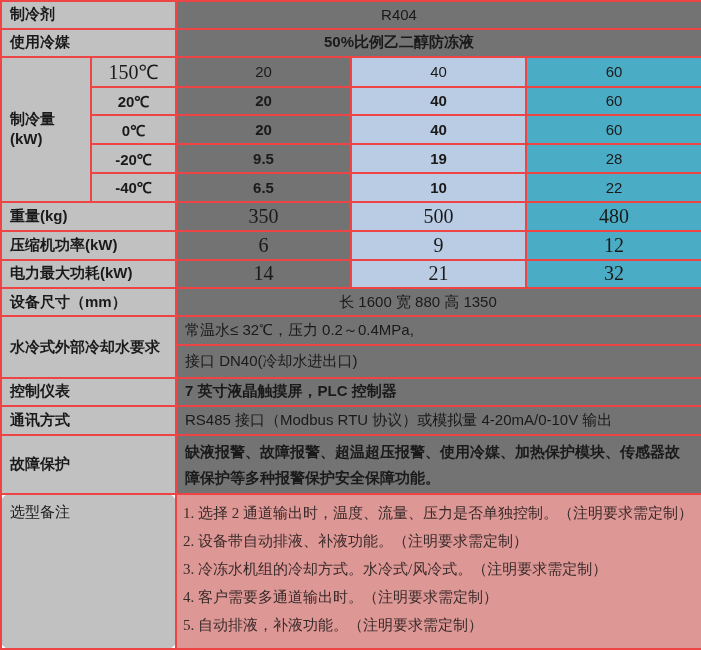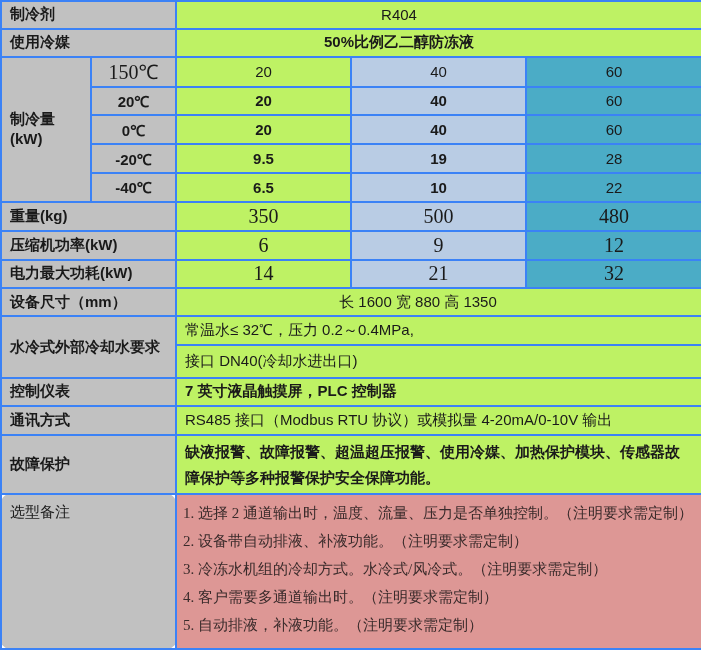--- a/index.html
+++ b/index.html
@@ -1,23 +1,23 @@
 <!DOCTYPE html>
 <html><head>
 <meta charset="utf-8">
 <style>
   html,body{margin:0;padding:0;background:#fff;}
   .wrap{width:701px;height:650px;overflow:hidden;}
   table{border-collapse:collapse;width:701px;height:650px;table-layout:fixed;
         font-family:"Liberation Sans",sans-serif;color:#1a1a1a;}
-  td{border:2px solid #3b82f6;padding:0 8px;font-size:15px;vertical-align:middle;
+  td{border:2px solid #ef4444;padding:0 8px;font-size:15px;vertical-align:middle;
      overflow:hidden;white-space:nowrap;}
   
   .lbl{background:#c1c1c1;font-weight:bold;text-align:left;}
-  .g{background:#bef264;}
+  .g{background:#737373;}
   .b{background:#b9cce4;}
   .t{background:#4bacc6;}
   .p{background:#dd9795;}
   
   .c{text-align:center;}
   .bold{font-weight:bold;}
   .serif{font-family:"Liberation Serif",serif;font-size:20px;}
   .nudge{padding-right:88px;}
   .sub{text-align:center;}
   .thin-top{border-top:1px solid #000;}

